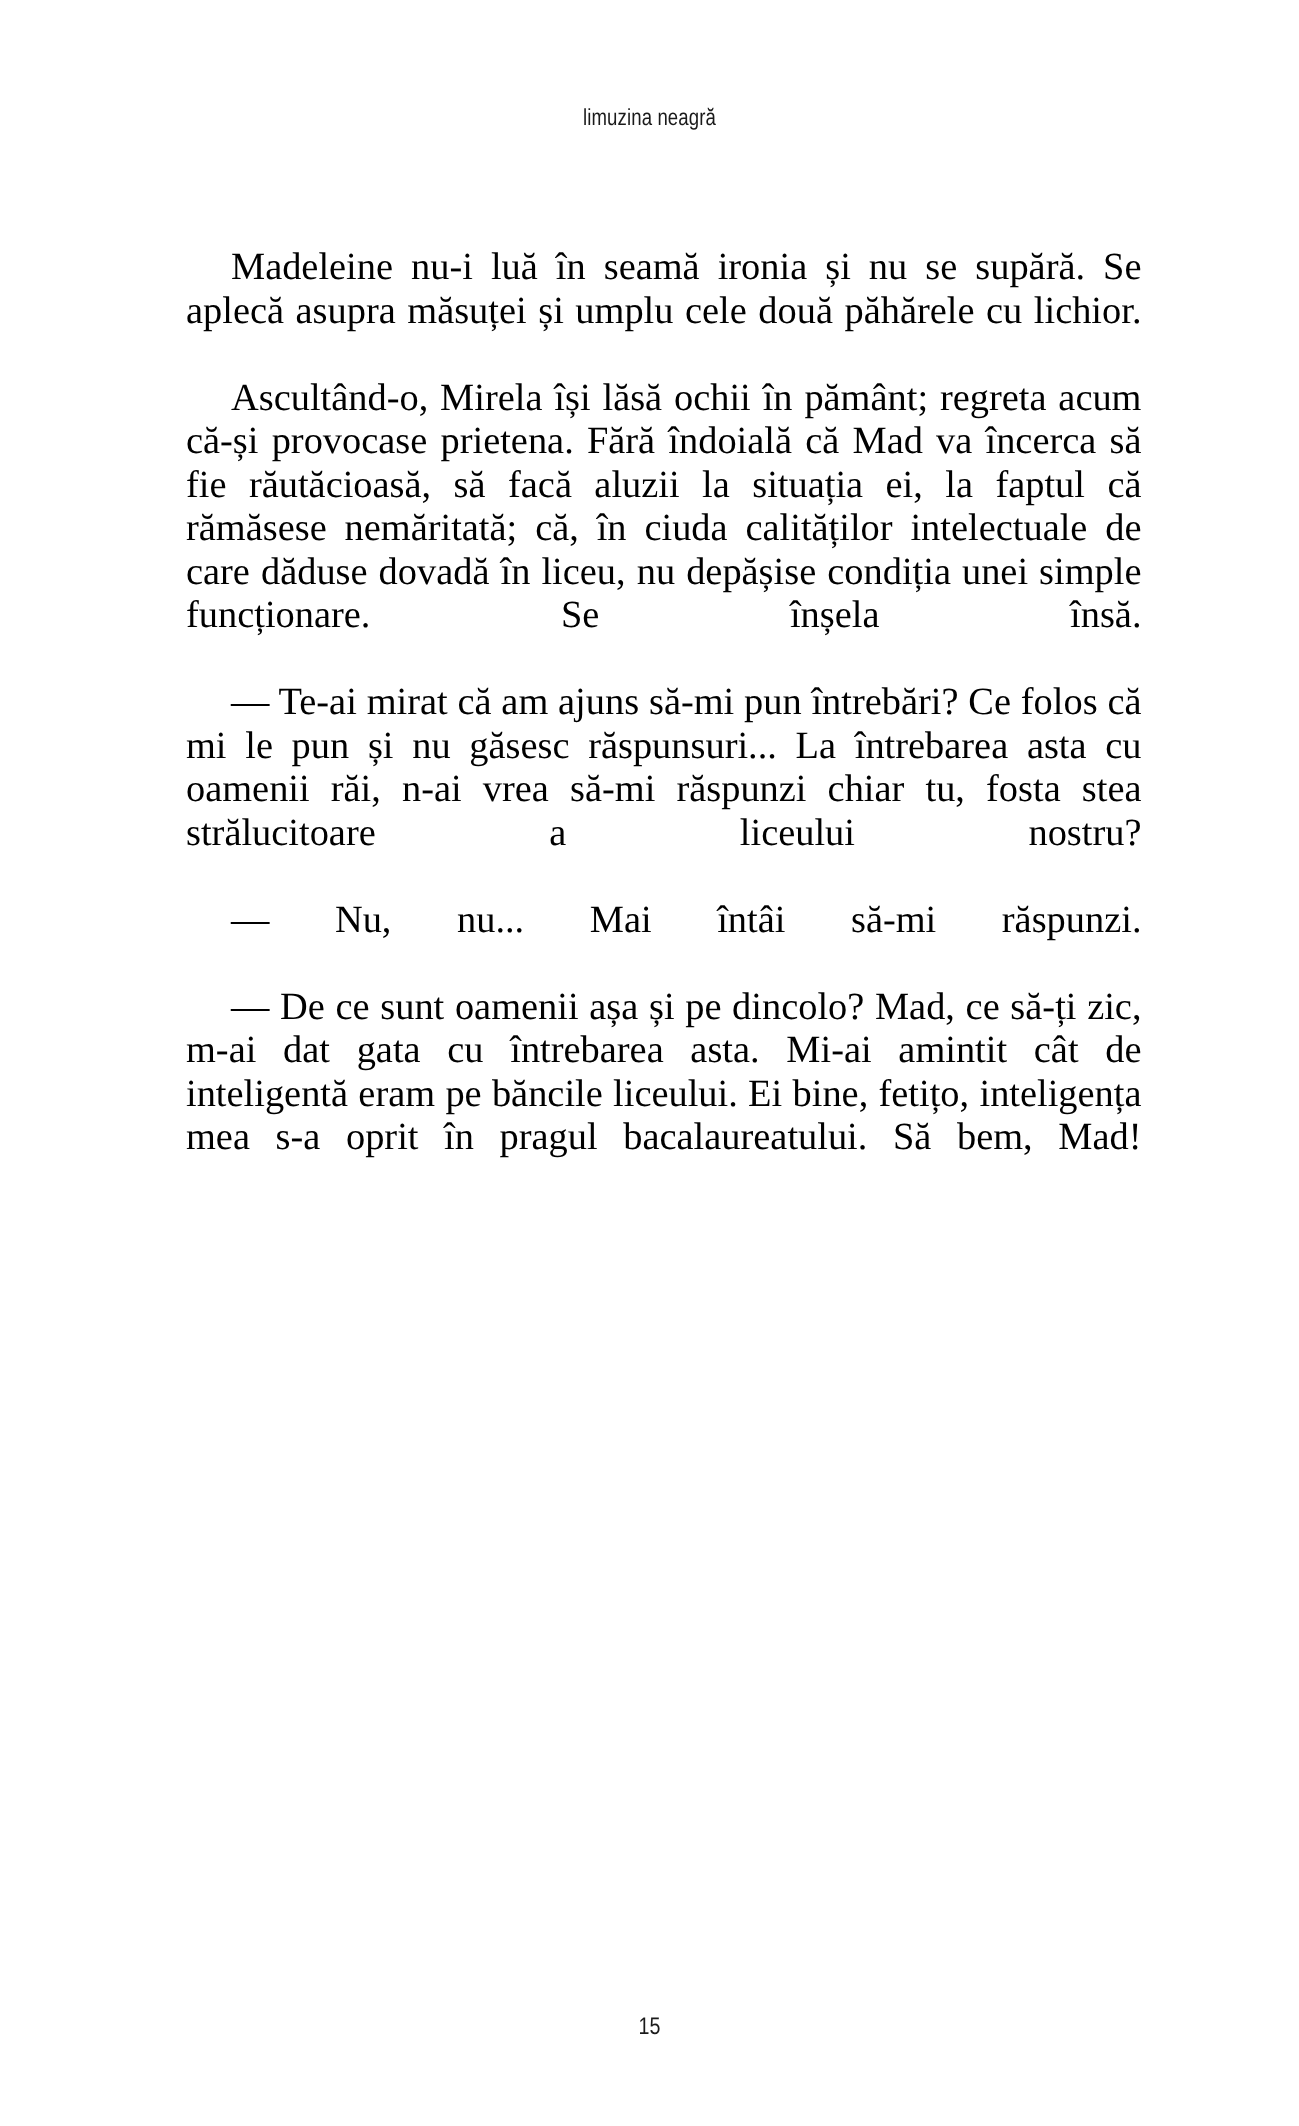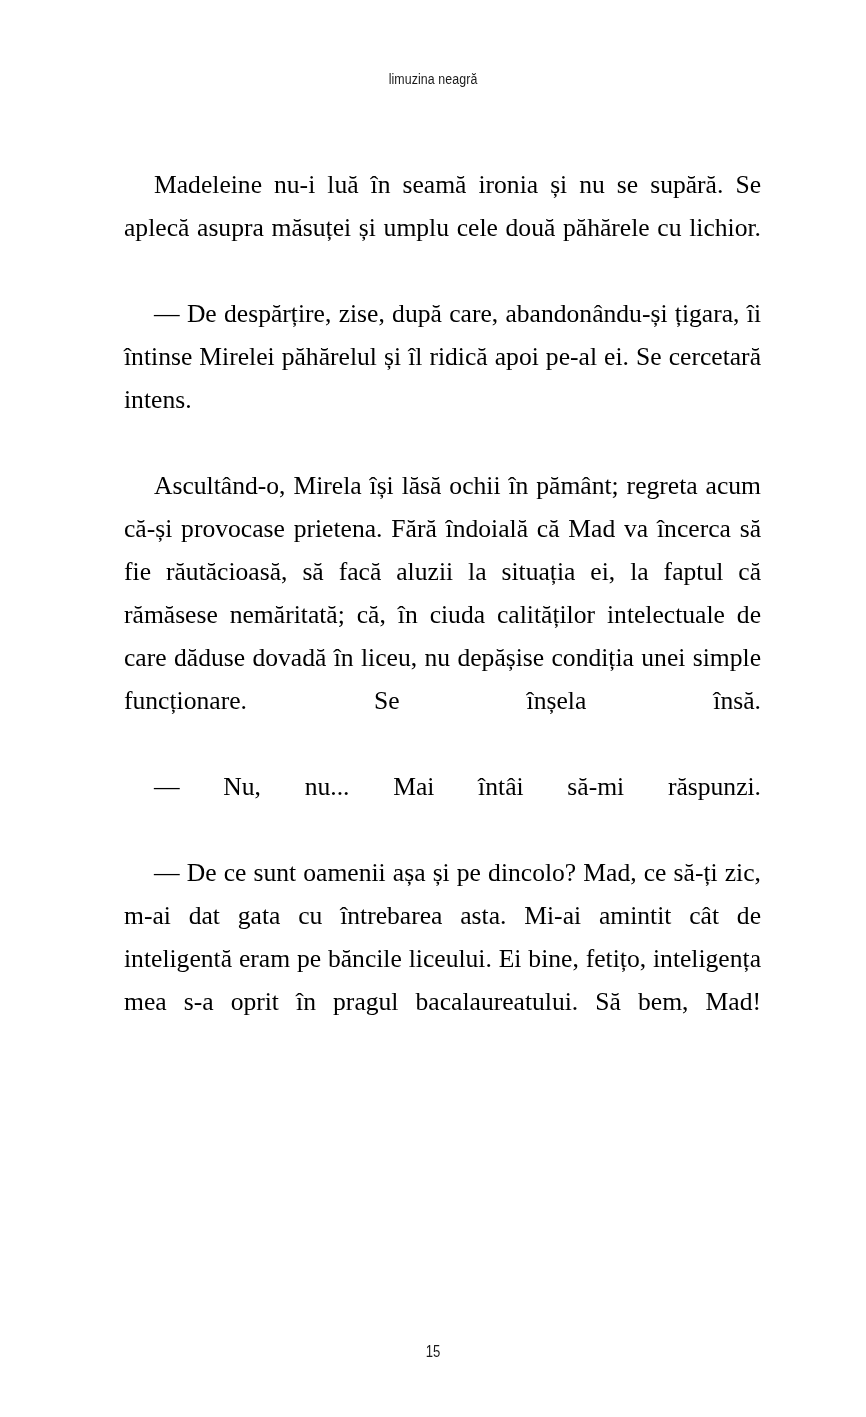--- a/index.html
+++ b/index.html
@@ -47,21 +47,21 @@
     width: 637px;
   }
 
   .para {
     margin: 0;
     padding: 0;
     text-indent: 30px;
     text-align: justify;
     text-justify: inter-word;
     font-size: 25.6px;
-    line-height: 43px;
+    line-height: 29px;
     hyphens: none;
     word-spacing: -0.2px;
   }
 
   
   .para:after {
     content: "";
     display: inline-block;
     width: 100%;
   }
@@ -82,22 +82,22 @@
 </style>
 </head>
 <body>
 
 <div class="page">
 
   <div class="running-head">limuzina neagră</div>
 
   <div class="text-column">
     <p class="para">Madeleine nu-i luă în seamă ironia și nu se supără. Se aplecă asupra măsuței și umplu cele două păhărele cu lichior.</p>
-    <p class="para">— De despărțire, zise, după care, abandonându-și țigara, îi întinse Mirelei păhărelul și îl ridică apoi pe-al ei. Se cercetară intens.</p>
     <p class="para">Ascultând-o, Mirela își lăsă ochii în pământ; regreta acum că-și provocase prietena. Fără îndoială că Mad va încerca să fie răutăcioasă, să facă aluzii la situația ei, la faptul că rămăsese nemăritată; că, în ciuda calităților intelectuale de care dăduse dovadă în liceu, nu depășise condiția unei simple funcționare. Se înșela însă.</p>
+    <p class="para">— Te-ai mirat că am ajuns să-mi pun întrebări? Ce folos că mi le pun și nu găsesc răspunsuri... La întrebarea asta cu oamenii răi, n-ai vrea să-mi răspunzi chiar tu, fosta stea strălucitoare a liceului nostru?</p>
     <p class="para">— Nu, nu... Mai întâi să-mi răspunzi.</p>
     <p class="para">— De ce sunt oamenii așa și pe dincolo? Mad, ce să-ți zic, m-ai dat gata cu întrebarea asta. Mi-ai amintit cât de inteligentă eram pe băncile liceului. Ei bine, fetițo, inteligența mea s-a oprit în pragul bacalaureatului. Să bem, Mad!</p>
 
   </div>
 
   <div class="folio">15</div>
 
 </div>
 
 </body></html>

